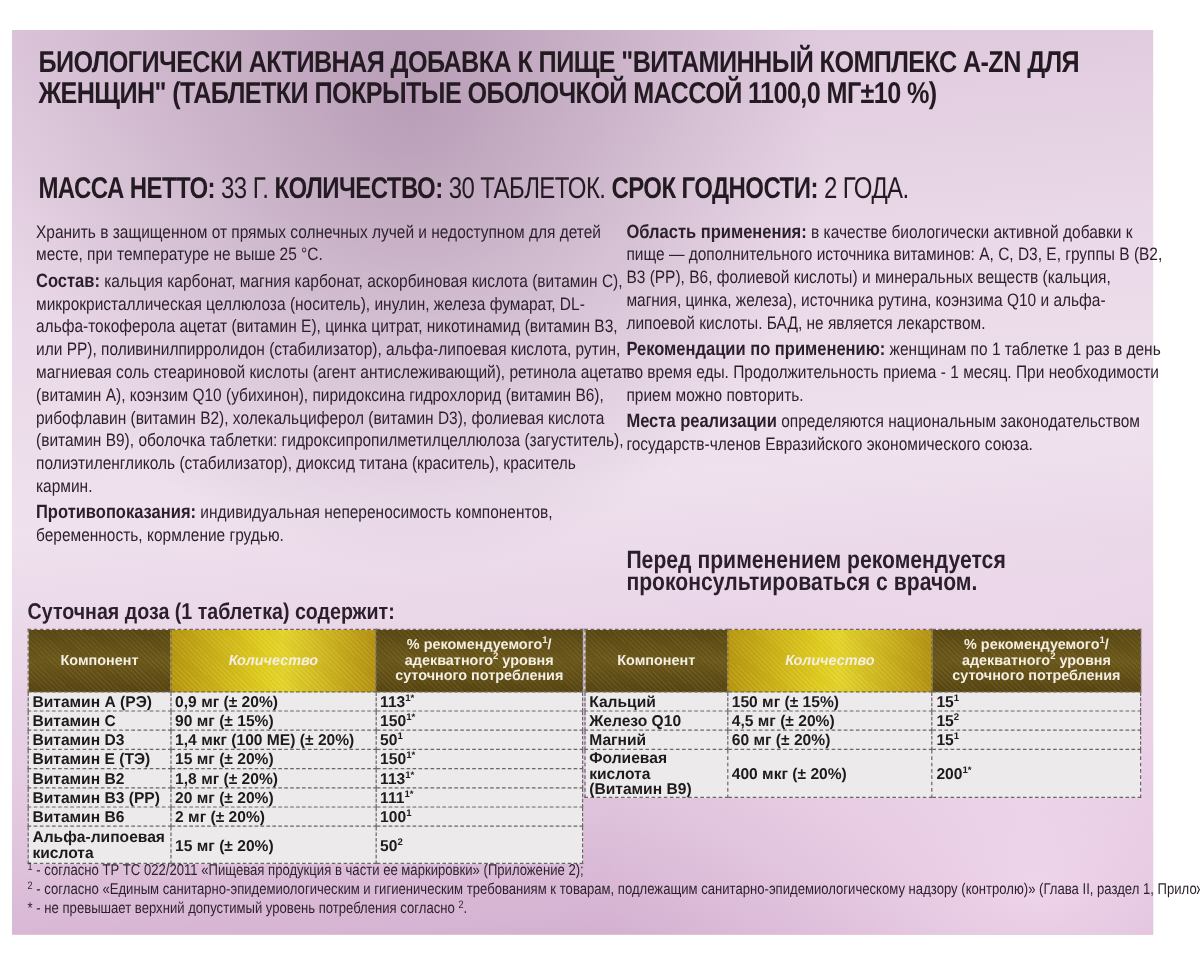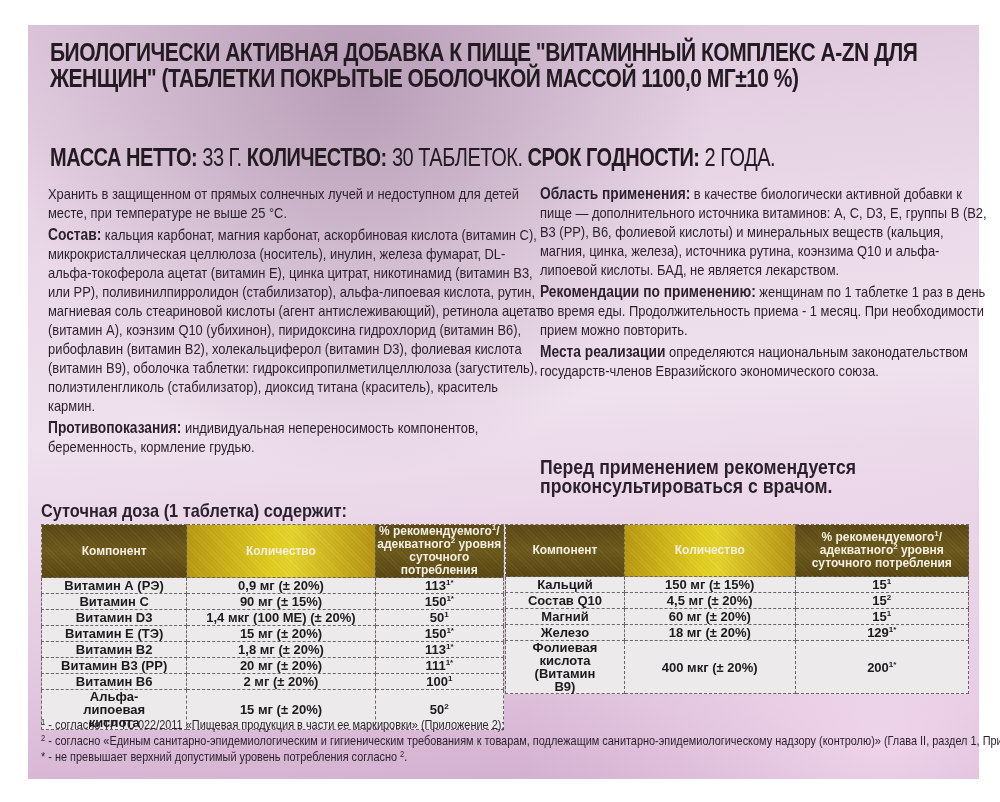--- a/index.html
+++ b/index.html
@@ -1,20 +1,20 @@
 <!DOCTYPE html>
 <html><head>
   <meta charset="utf-8">
   <style>
     * { box-sizing: border-box; margin: 0; padding: 0; }
     html, body { width: 1000px; height: 802px; background: #ffffff; overflow: hidden; }
     body { position: relative; font-family: "Liberation Sans", "DejaVu Sans", sans-serif; color: #2a1f2a; }
 
     .pack {
-      position: absolute; left: 28px; top: 25px; width: 951px; height: 754px;
+      position: absolute; left: 10px; top: 25px; width: 951px; height: 754px;
       background:
         radial-gradient(ellipse at 35% 8%, rgba(150,120,150,0.55) 0%, rgba(150,120,150,0) 40%),
         radial-gradient(ellipse at 90% 95%, rgba(255,235,250,0.6) 0%, rgba(255,235,250,0) 30%),
         linear-gradient(175deg, #dcc5da 0%, #ead9e8 30%, #efe1ee 50%, #e3c9e0 78%, #cfa9cc 100%);
     }
 
     .title {
       position: absolute; left: 22px; top: 14px; width: 920px;
       font-family: "Liberation Sans", sans-serif; font-weight: bold;
       font-size: 25px; line-height: 26px; letter-spacing: -0.6px;
@@ -61,24 +61,25 @@
       border: 1px dashed #6f6a5c;
       background:
         repeating-linear-gradient(45deg, rgba(255,255,255,0.05) 0 1px, rgba(0,0,0,0.05) 1px 3px),
         linear-gradient(180deg, #5d4a14 0%, #6e5a1a 50%, #5a4712 100%);
       text-align: center;
     }
     table.nutr th.gold {
       background:
         repeating-linear-gradient(45deg, rgba(255,255,255,0.06) 0 1px, rgba(0,0,0,0.04) 1px 3px),
         linear-gradient(90deg, #bb9a10 0%, #e4d020 45%, #e8d72c 55%, #b89512 100%);
+      font-style: italic;
     }
     table.nutr td {
       background: #eceaea; border: 1px dashed #6c6568;
-      text-align: center; height: 16px; line-height: 14px; padding: 0 19px;
+      height: 16px; line-height: 14px; padding: 0 3px;
       white-space: nowrap;
     }
     table.nutr td.two { height: 31px; white-space: normal; line-height: 13px; }
     table.nutr sup { font-size: 8px; line-height: 0; vertical-align: 5px; }
 
     .footnotes {
       position: absolute; left: 13px; top: 692px; width: 1100px;
       font-size: 13px; line-height: 16px; color: #2a1f2a;
       transform: scaleX(0.84); transform-origin: left top; white-space: nowrap;
     }
@@ -189,33 +190,28 @@
         </th>
       </tr>
     </thead>
     <tbody>
       <tr>
           <td>Кальций</td>
           <td>150 мг (± 15%)</td>
           <td><span>15</span><sup>1</sup></td>
         </tr>
       <tr>
-          <td>Состав Q10</td>
+          <td>Железо Q10</td>
           <td>4,5 мг (± 20%)</td>
           <td><span>15</span><sup>2</sup></td>
         </tr>
       <tr>
           <td>Магний</td>
           <td>60 мг (± 20%)</td>
           <td><span>15</span><sup>1</sup></td>
-        </tr>
-      <tr>
-          <td>Железо</td>
-          <td>18 мг (± 20%)</td>
-          <td><span>129</span><sup>1*</sup></td>
         </tr>
       <tr>
           <td class="two">Фолиевая кислота (Витамин В9)</td>
           <td class="two">400 мкг (± 20%)</td>
           <td class="two"><span>200</span><sup>1*</sup></td>
         </tr>
     </tbody>
   </table>
 
   <div class="footnotes">

